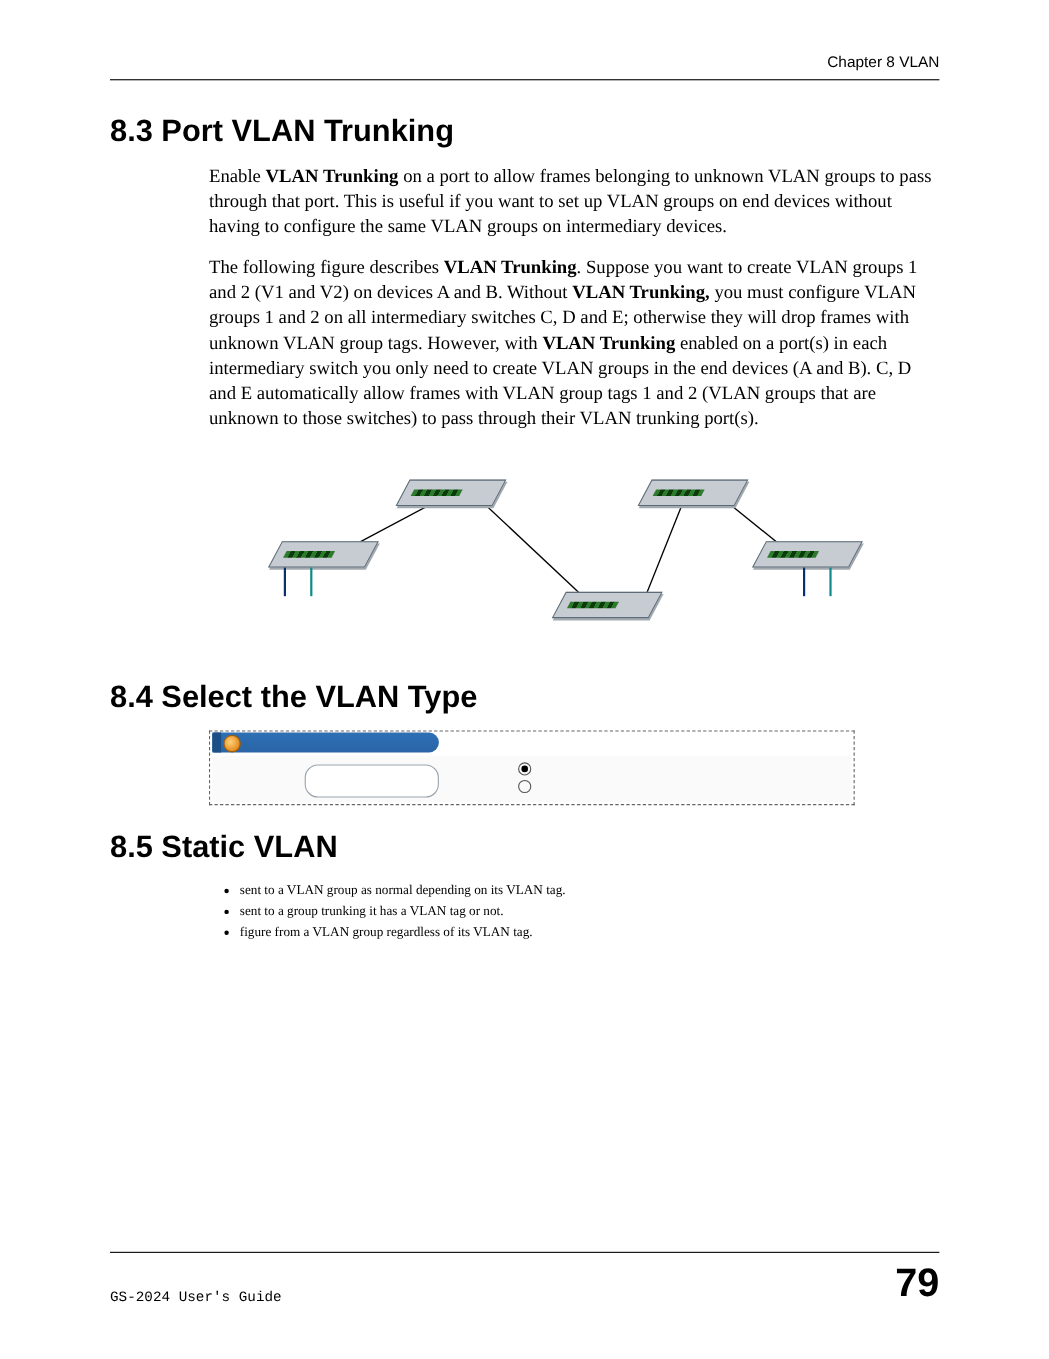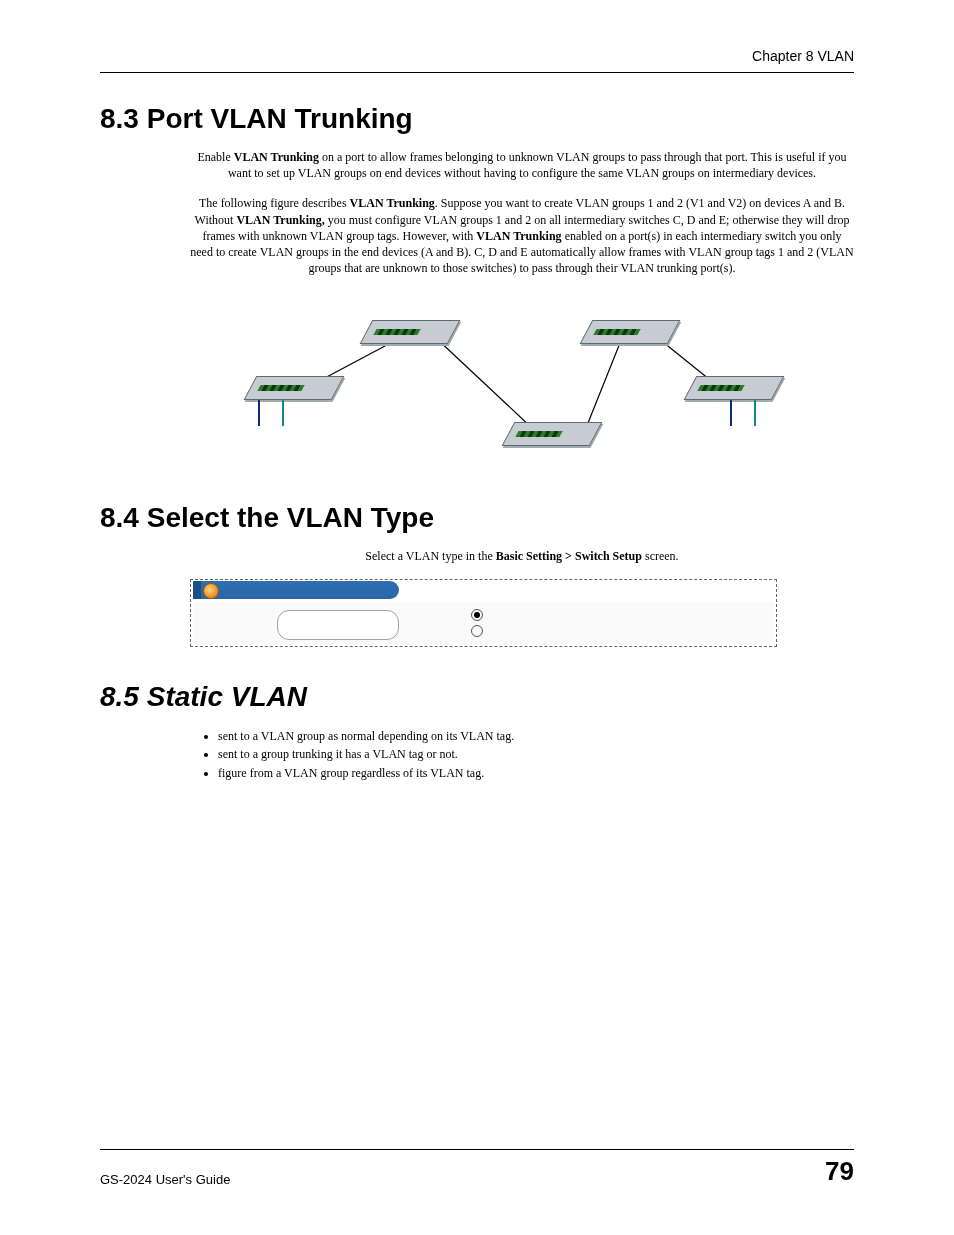--- a/index.html
+++ b/index.html
@@ -30,25 +30,25 @@
     border-top: 1px solid #000;
     margin: 0 0 30px 0;
   }
   h2.section {
     font-family: Arial, Helvetica, sans-serif;
     font-weight: bold;
     font-size: 28px;
     margin: 22px 0 14px 0;
   }
   .body-text {
-    font-size: 12px;
+    font-size: 17px;
     line-height: 1.35;
     margin: 0 0 14px 0;
     padding-left: 90px;
-    text-align: center;
+    text-align: left;
   }
   .figure-caption {
     font-family: Arial, Helvetica, sans-serif;
     font-size: 14px;
     margin: 6px 0 6px 90px;
   }
   .figure-caption b { font-weight: bold; }
   .figure-box {
     margin-left: 90px;
     position: relative;
@@ -151,22 +151,22 @@
     line-height: 1.55;
   }
   ul.bullets li { margin: 0; }
   .footer {
     position: absolute;
     left: 100px; right: 100px;
     bottom: 48px;
   }
   .footer hr { border:none; border-top:1px solid #000; margin:0 0 6px 0;}
   .footer .row { display:flex; justify-content:space-between; align-items:flex-end;}
-  .footer .guide { font-family: Liberation Sans, sans-serif; font-size: 13px;}
-  .footer .pagenum { font-family: Arial, Helvetica, sans-serif; font-size: 26px; font-weight: bold;}
+  .footer .guide { font-family: Liberation Mono, monospace; font-size: 13px;}
+  .footer .pagenum { font-family: Arial, Helvetica, sans-serif; font-size: 36px; font-weight: bold;}
 </style>
 </head>
 <body>
 
 <div class="page">
   <div class="header-right">Chapter 8 VLAN</div>
   <hr class="top-rule">
 
   <h2 class="section">8.3  Port VLAN Trunking</h2>
 
@@ -210,44 +210,41 @@
 
       <div class="port-line" style="left:540px; top:110px; height:26px; background:#0a2f6e;"></div>
       <div class="port-line" style="left:564px; top:110px; height:26px; background:#0f8a8a;"></div>
       <span class="port-lbl" style="left:534px; top:138px;"></span>
       <span class="port-lbl" style="left:558px; top:138px;"></span>
     </div>
   </div>
 
   <h2 class="section">8.4  Select the VLAN Type</h2>
 
-  <p class="body-text">
-    <span>Select a VLAN type in the </span><b>Basic Setting &gt; Switch Setup</b><span> screen.</span>
-  </p>
 
   <div class="figure-caption">
     <b></b><span></span>
   </div>
 
   <div class="figure-box">
     <div class="fig30">
       <div class="tab">
         <span class="blue-left"></span>
         <span></span>
       </div>
       <div class="row"></div>
       <div class="vlan-chip"></div>
       <div class="opts">
         <div><span class="radio checked"></span><span></span></div>
         <div><span class="radio"></span><span></span></div>
       </div>
     </div>
   </div>
 
-  <h2 class="section" style="margin-top:34px;font-style:italic;">8.5  Static VLAN</h2>
+  <h2 class="section" style="margin-top:22px;">8.5  Static VLAN</h2>
 
 
   <ul class="bullets">
     <li>sent to a VLAN group as normal depending on its VLAN tag.</li>
     <li>sent to a group trunking it has a VLAN tag or not.</li>
     <li>figure from a VLAN group regardless of its VLAN tag.</li>
   </ul>
 
 
   <div class="footer">

